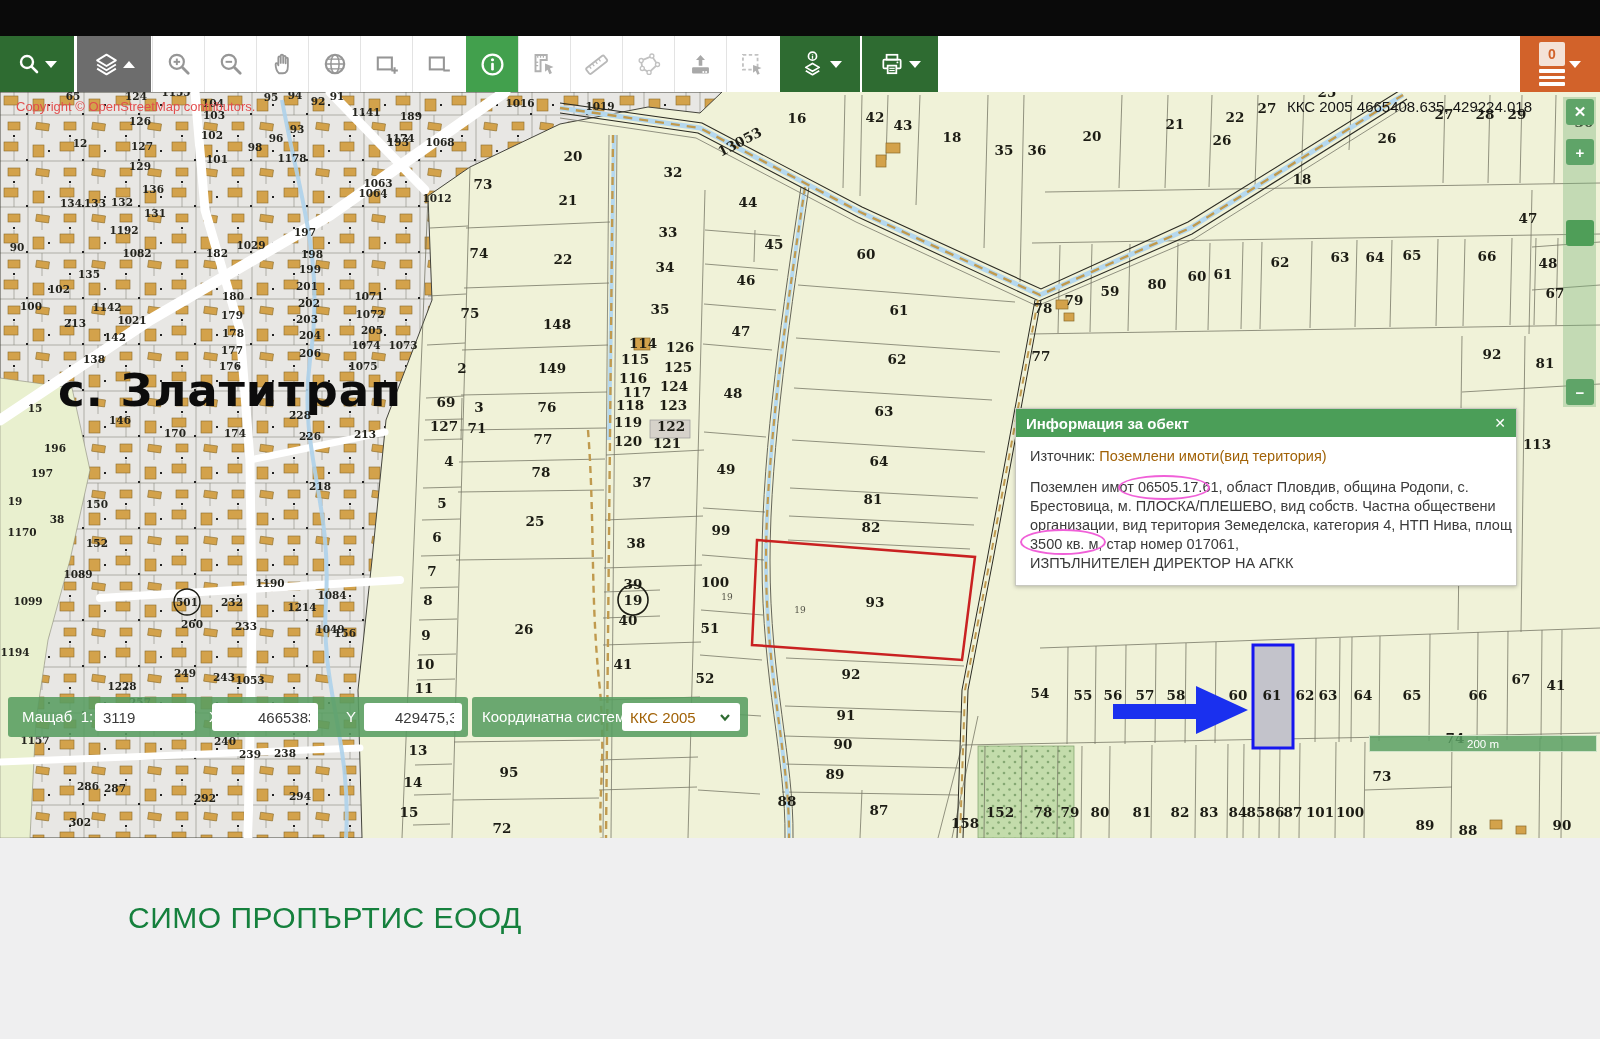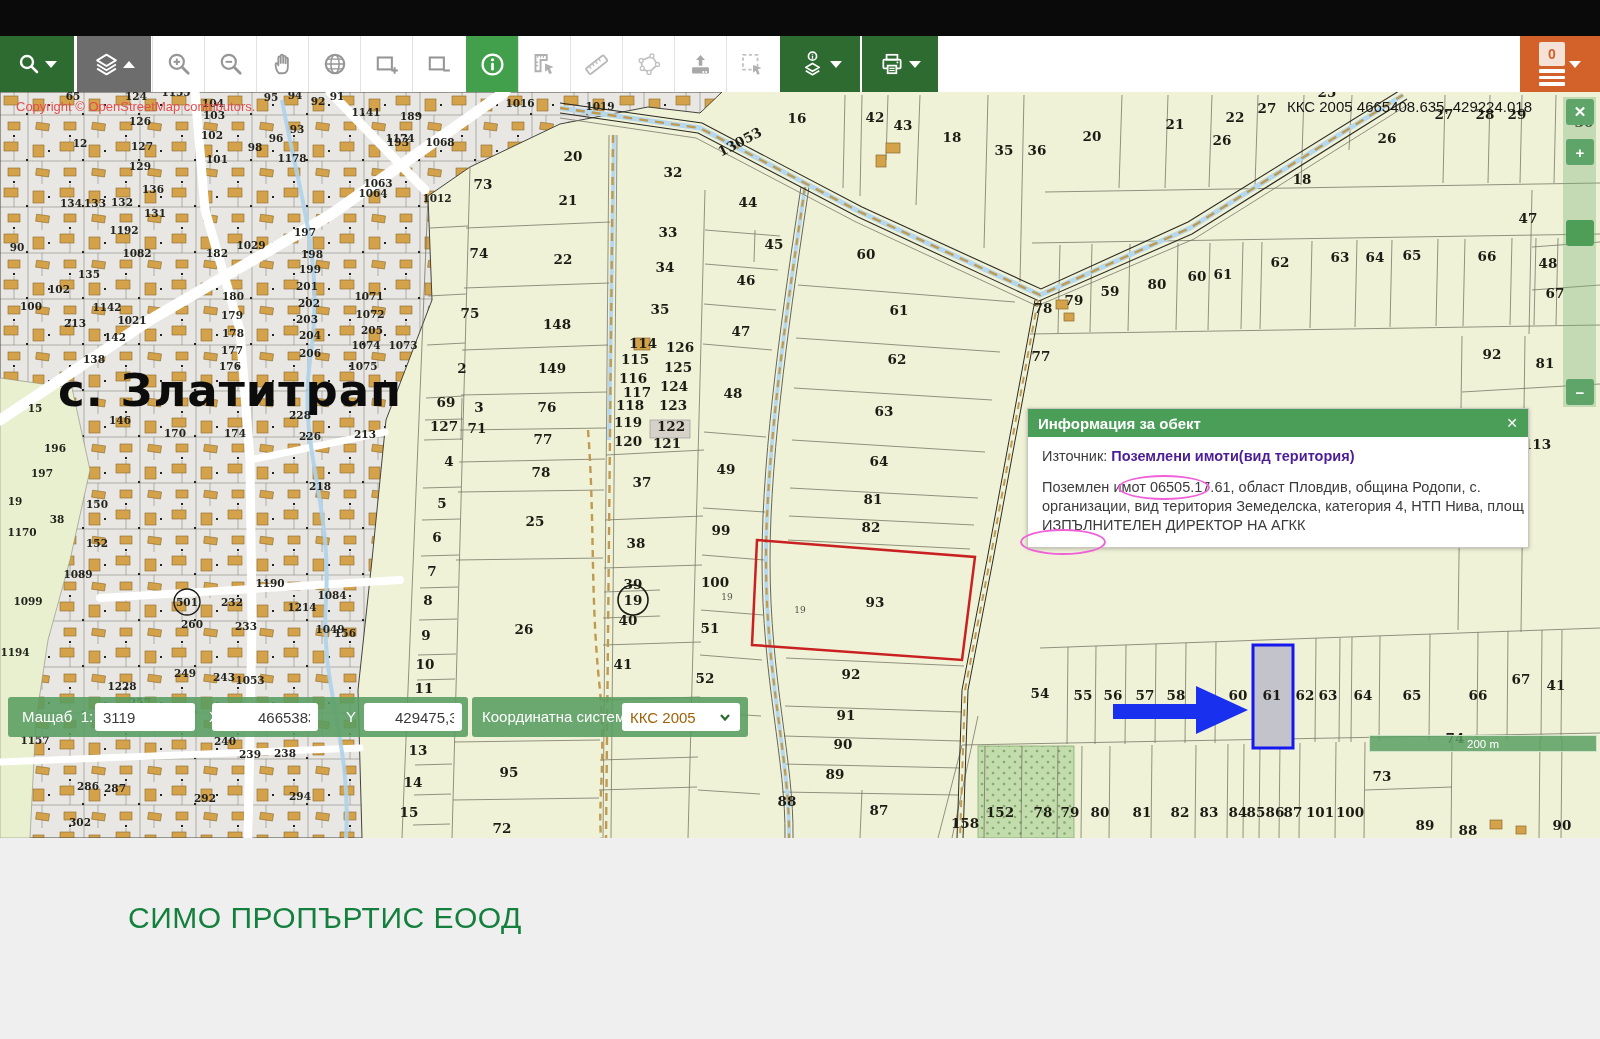--- a/index.html
+++ b/index.html
@@ -19,27 +19,27 @@
   
   #map{position:absolute;left:0;top:92px;width:1600px;height:746px;background:#f0f2d8;}
   #map svg{display:block;}
   .lbl{font-family:"DejaVu Serif",serif;font-weight:bold;fill:#1c1c14;font-size:13.5px;text-anchor:middle;}
   .lbl.v{font-size:10.5px;fill:#23231d;}
   .lbl.sm{font-size:9px;font-weight:normal;fill:#55554a;}
   .lbl.town{font-family:"DejaVu Sans",sans-serif;font-size:45px;fill:#0c0c0c;text-anchor:start;letter-spacing:1px;}
   .lbl.cr{font-family:"Liberation Sans",sans-serif;font-weight:normal;font-size:13px;fill:#e24e4e;text-anchor:start;}
   .lbl.coords{font-family:"Liberation Sans",sans-serif;font-weight:normal;font-size:15px;fill:#141414;text-anchor:end;}
   
-  #popup{position:absolute;left:1015px;top:408px;width:500px;background:#ffffff;border:1px solid #c8c8c0;box-shadow:0 1px 4px rgba(0,0,0,.25);margin-left:12px;}
+  #popup{position:absolute;left:1015px;top:408px;width:500px;background:#ffffff;border:1px solid #c8c8c0;box-shadow:0 1px 4px rgba(0,0,0,.25);}
   #popup-header{height:28px;background:#4b9e58;color:#fff;display:flex;align-items:center;padding:0 10px;font-size:15px;font-weight:bold;}
   #popup-close{margin-left:auto;color:#fff;font-size:14px;cursor:pointer;font-weight:normal;}
   #popup-body{padding:10px 14px 12px 14px;font-size:14.5px;line-height:19px;color:#3a3a3a;}
   #popup-para{margin-top:12px;}
   .pline{white-space:nowrap;}
-  .pb{font-weight:bold;color:#4c1d95;}
+  .pb{font-weight:normal;color:#a16207;}
   .annot-ellipse{position:absolute;border:2.5px solid #f060d8;border-radius:50%;pointer-events:none;}
   
   .sbar{position:absolute;top:697px;height:40px;background:rgba(88,157,97,.88);border-radius:3px;color:#fff;font-size:15px;}
   .sbar .lab{position:absolute;top:11px;white-space:nowrap;}
   .sbar input{position:absolute;top:6px;height:28px;border:none;border-radius:3px;background:#fff;color:#3a3a3a;font-size:15px;padding:0 8px;box-sizing:border-box;font-family:"Liberation Sans",sans-serif;}
   #crs-select{position:absolute;top:6px;height:28px;background:#fff;border-radius:3px;color:#a16207;display:flex;align-items:center;padding:0 8px;box-sizing:border-box;cursor:pointer;}
   
   #zoomctl-track{position:absolute;left:1563px;top:97px;width:33px;height:310px;background:rgba(120,180,120,.38);}
   .zbtn{position:absolute;left:1566px;width:28px;height:26px;background:#5fa468;border-radius:3px;color:#fff;font-weight:bold;font-size:15px;display:flex;align-items:center;justify-content:center;cursor:pointer;}
   #zoom-handle{position:absolute;left:1566px;top:220px;width:28px;height:26px;background:#4f9e58;border-radius:3px;cursor:pointer;}
@@ -708,21 +708,23 @@
 
   <div id="popup">
     <div id="popup-header">
       <span>Информация за обект</span>
       <span id="popup-close">✕</span>
     </div>
     <div id="popup-body">
       <div id="popup-source" class="pline"><span>Източник: </span><span class="pb">Поземлени имоти(вид територия)</span></div>
       <div id="popup-para">
           <div class="pline"><span>Поземлен имот 06505.17.61, област Пловдив, община Родопи, с.</span></div>
+          <div class="pline"><span>Брестовица, м. ПЛОСКА/ПЛЕШЕВО, вид собств. Частна обществени</span></div>
           <div class="pline"><span>организации, вид територия Земеделска, категория 4, НТП Нива, площ</span></div>
+          <div class="pline"><span>3500 кв. м, стар номер 017061,</span></div>
           <div class="pline"><span>ИЗПЪЛНИТЕЛЕН ДИРЕКТОР НА АГКК</span></div>
         </div>
     </div>
   </div>
 
   <div class="annot-ellipse" style="left:1118px;top:475px;width:88px;height:21px;"></div>
   <div class="annot-ellipse" style="left:1020px;top:529px;width:82px;height:22px;"></div>
 
   <div class="sbar" style="left:8px;width:460px;">
     <span class="lab" style="left:14px;"><span>Мащаб</span>&nbsp;&nbsp;<span>1:</span></span>

